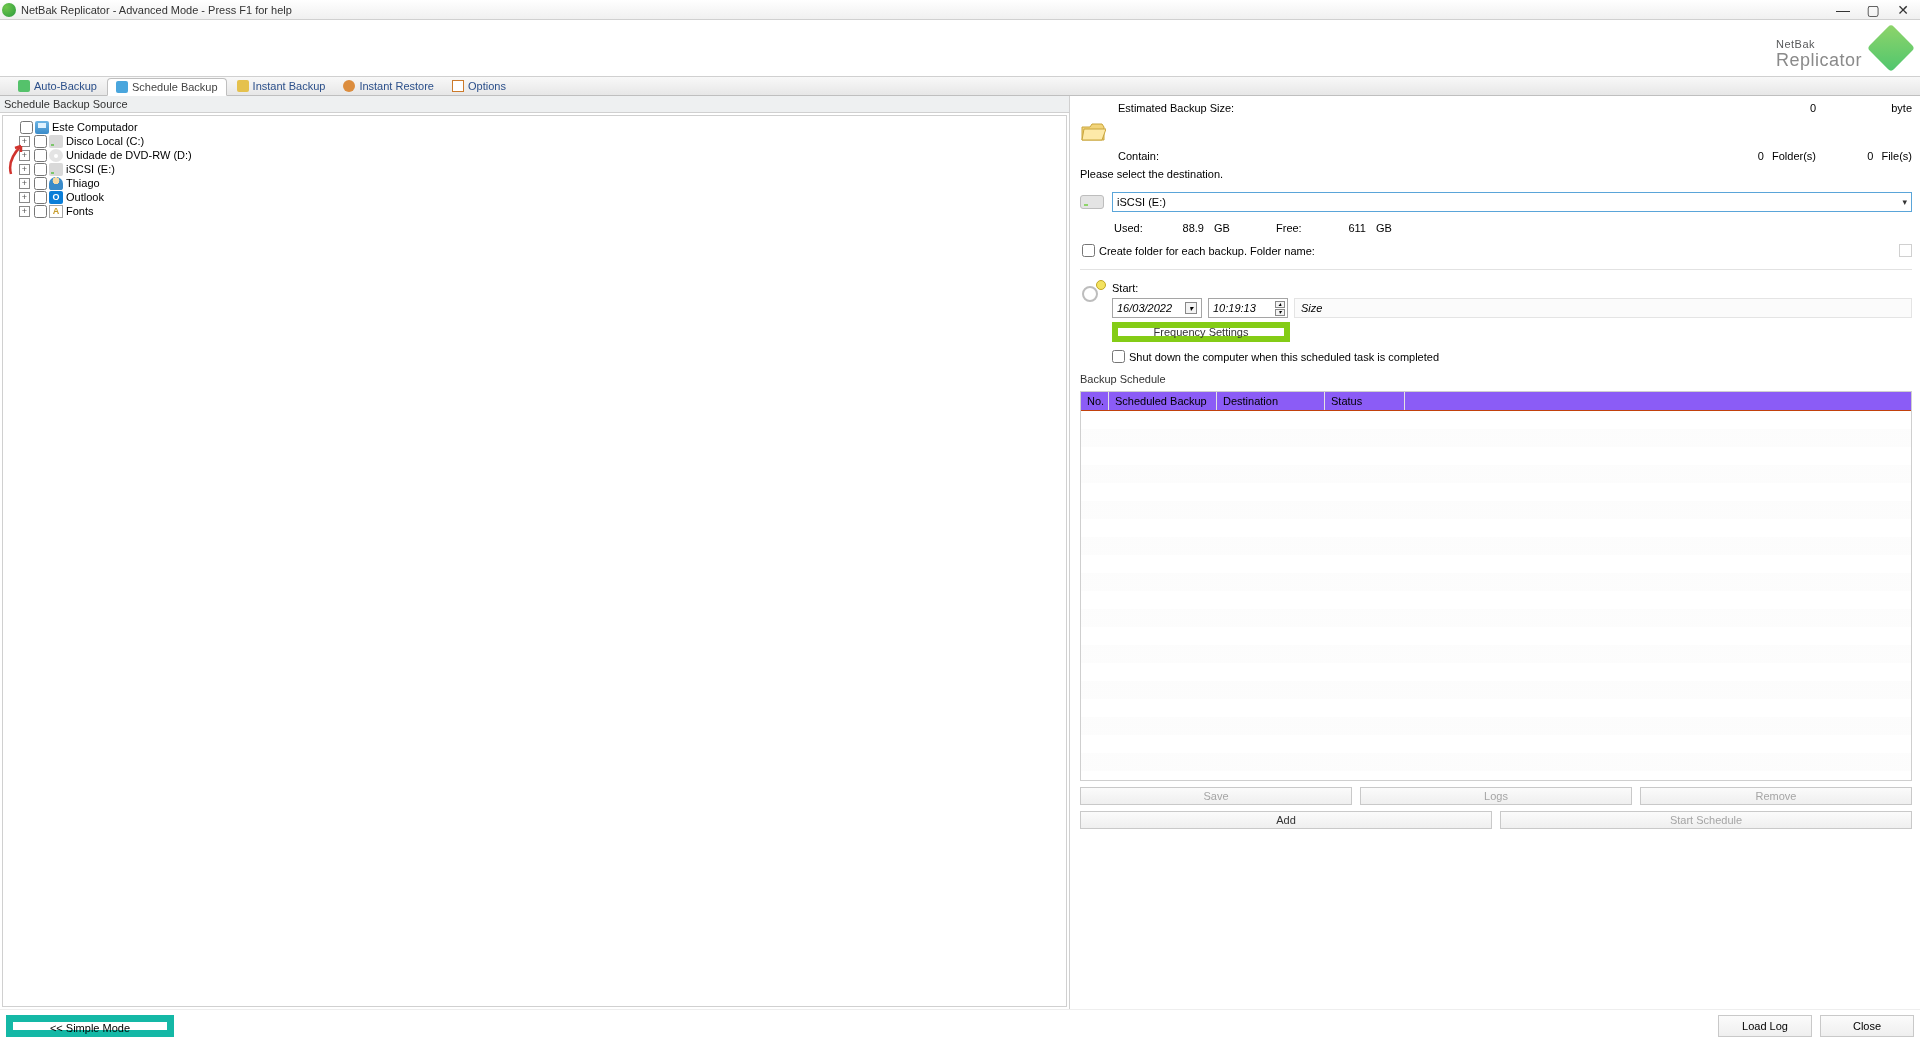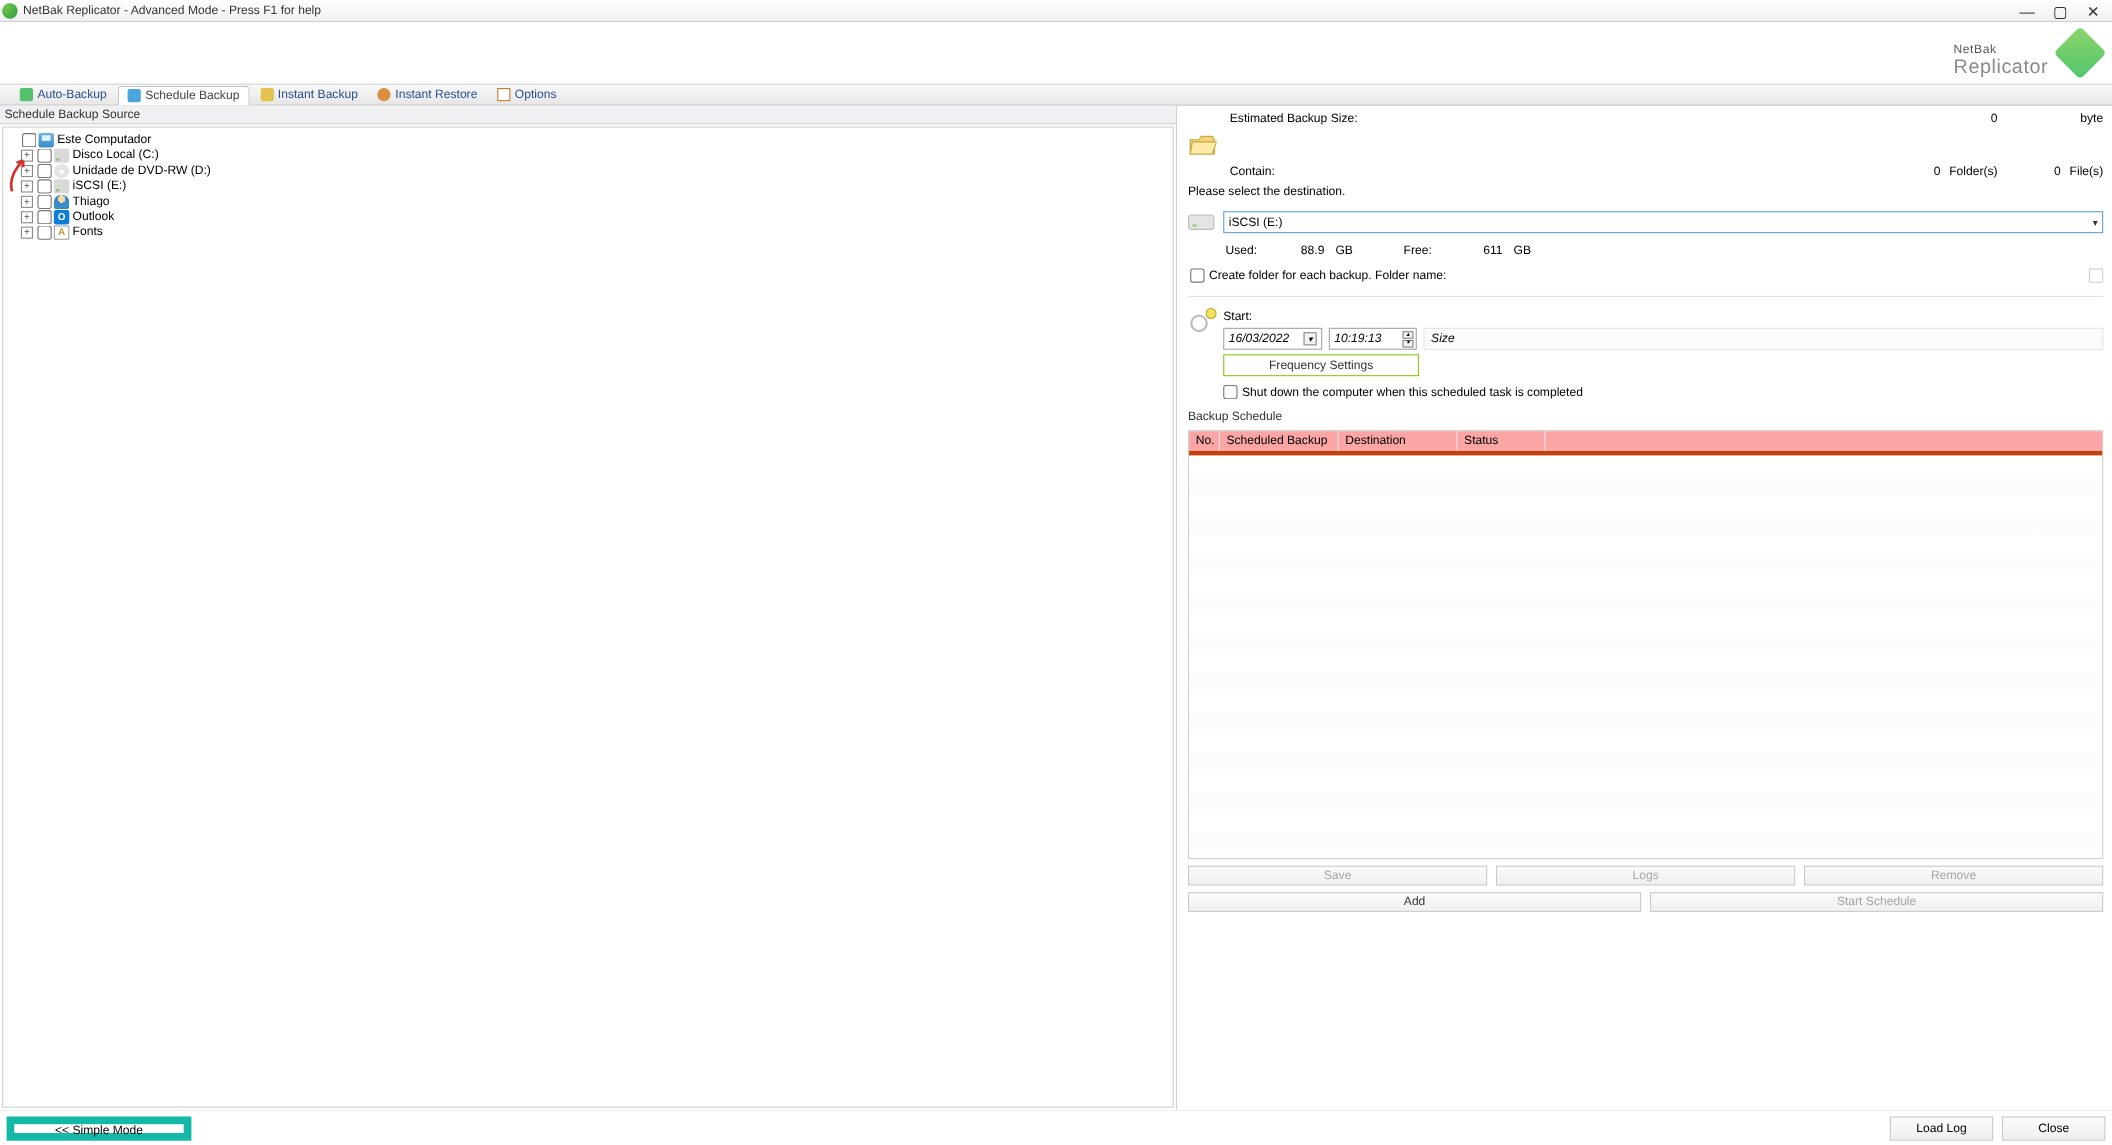--- a/index.html
+++ b/index.html
@@ -85,25 +85,25 @@
 .sched-fields { flex: 1; display: flex; flex-direction: column; gap: 4px; }
 .start-row { display: flex; align-items: center; gap: 6px; font-style: italic; }
 .date-field, .time-field { height: 20px; border: 1px solid #a5a5a5; background: #fff; padding: 0 4px; display: flex; align-items: center; justify-content: space-between; gap: 6px; }
 .date-field { width: 90px; }
 .time-field { width: 80px; }
 .date-field .dd { width: 12px; height: 12px; border: 1px solid #888; background: #f3f3f3; display: flex; align-items: center; justify-content: center; font-size: 8px; }
 .time-field .spin { display: flex; flex-direction: column; gap: 1px; margin-right: -2px; }
 .time-field .spin div { width: 10px; height: 7px; background: #f3f3f3; border: 1px solid #888; font-size: 6px; text-align: center; line-height: 5px; }
 .once-field { flex: 1; height: 20px; border: 1px solid #e4e4e4; background: #fbfbfb; padding: 0 6px; display: flex; align-items: center; }
 
-.freq-btn { width: 178px; height: 20px; border: 1px solid #84cc16; background: #fff; color: #333; text-align: center; display: flex; align-items: center; justify-content: center; cursor: pointer; }
+.freq-btn { width: 178px; height: 20px; border: 6px solid #84cc16; background: #fff; color: #333; text-align: center; display: flex; align-items: center; justify-content: center; cursor: pointer; }
 
 .bs-label { color: #333; margin-top: 4px; }
 .sched-table { border: 1px solid #cfcfcf; background: #fff; height: 390px; display: flex; flex-direction: column; }
-.sched-head { display: flex; background: #fca5a5; border-bottom: 4px solid #c2410c; }
+.sched-head { display: flex; background: #8b5cf6; border-bottom: 1px solid #c2410c; }
 .sched-head .col { padding: 3px 6px; border-right: 1px solid #e3e3e3; }
 .col-no { width: 28px; }
 .col-sb { width: 108px; }
 .col-dest { width: 108px; }
 .col-status { width: 80px; }
 .sched-rows { flex: 1; background: repeating-linear-gradient(to bottom, #fff 0, #fff 18px, #f6f6f6 18px, #f6f6f6 36px); opacity: .3; }
 .actbtn { height: 18px; border: 1px solid #c9c9c9; background: linear-gradient(#fbfbfb, #efefef); color: #333; text-align: center; display: flex; align-items: center; justify-content: center; cursor: pointer; }
 .actbtn.disabled { color: #a5a5a5; cursor: default; }
 
 .footer { height: 32px; display: flex; align-items: center; padding: 0 6px; gap: 8px; background: #fff; border-top: 1px solid #eee; }

